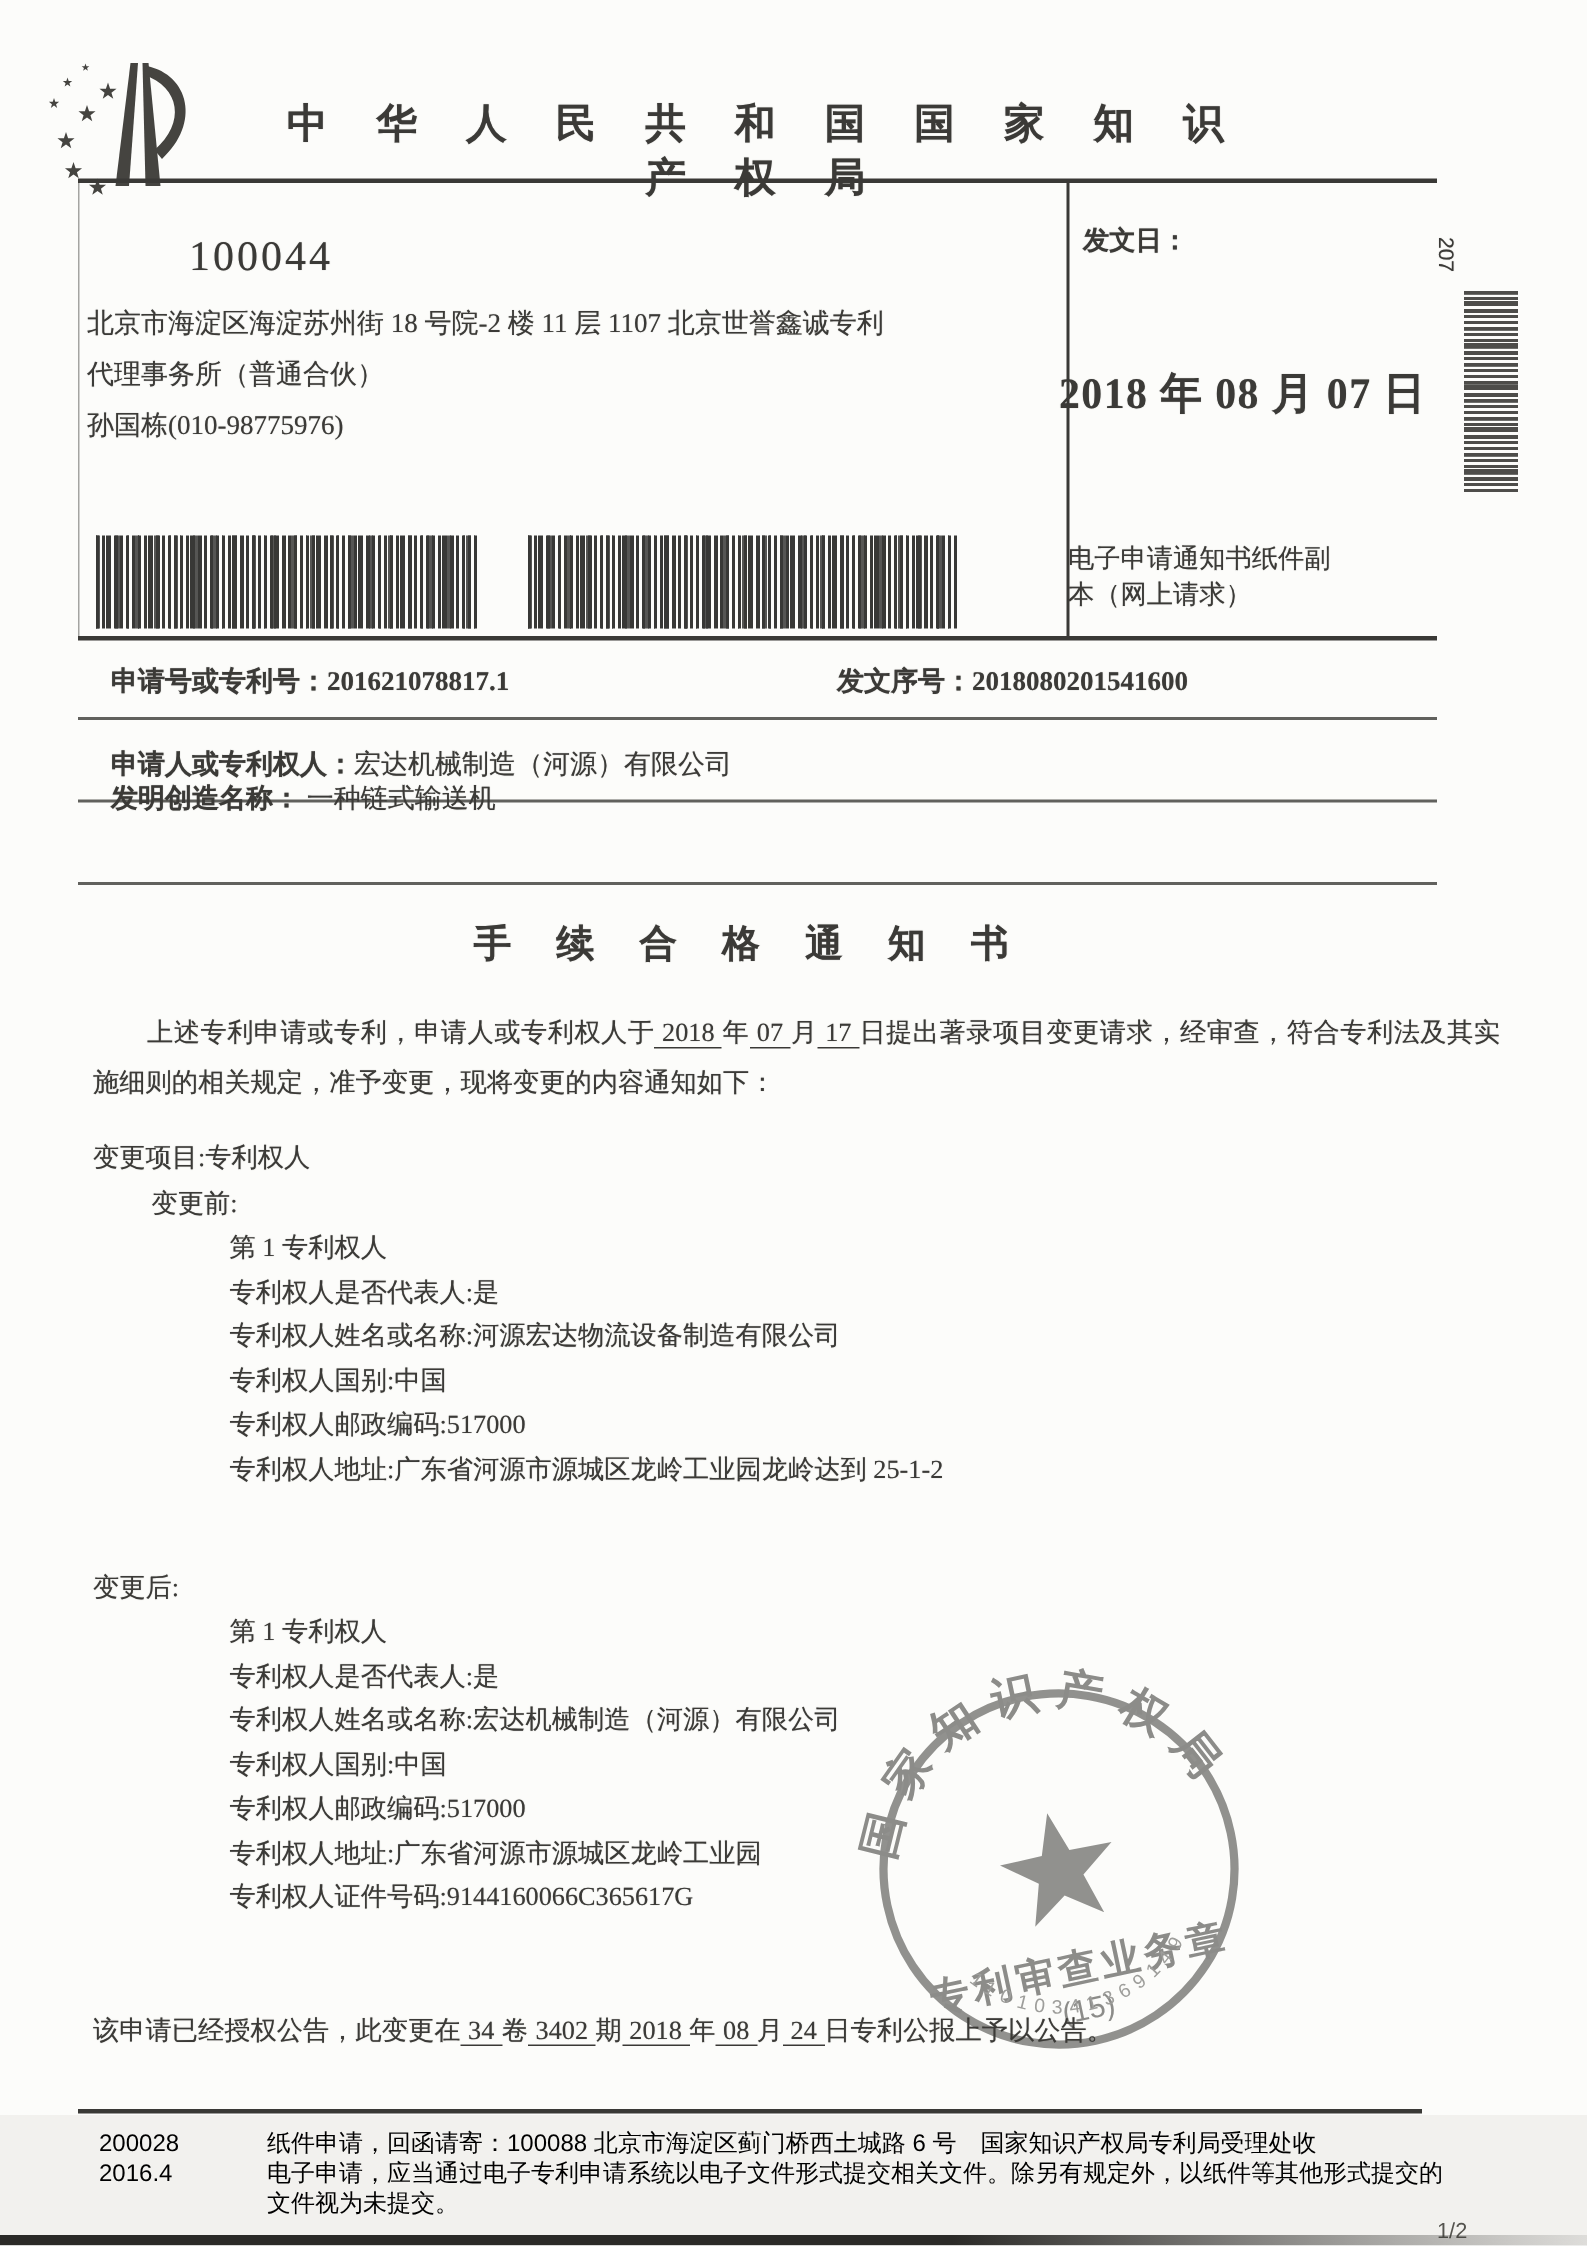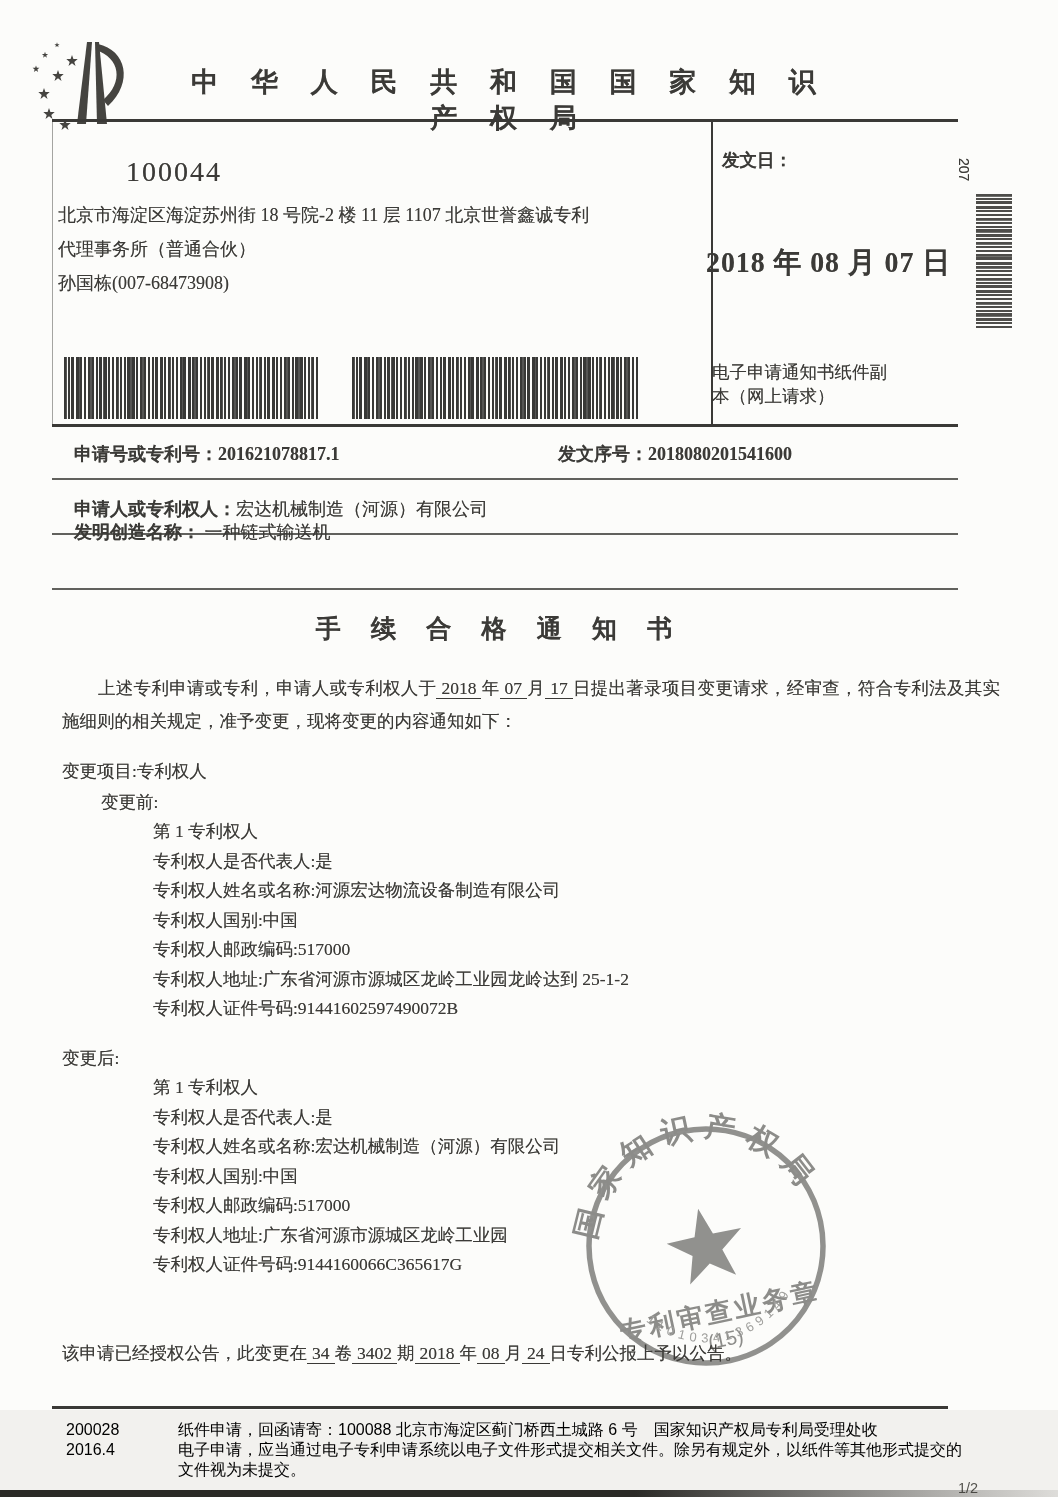--- a/index.html
+++ b/index.html
@@ -65,21 +65,21 @@
 
   <div class="line" style="left:52px;top:119px;width:906px;height:3px;"></div>
   <div class="line" style="left:52px;top:121px;width:1px;height:304px;opacity:.45;"></div>
   <div class="line" style="left:711px;top:121px;width:2px;height:304px;"></div>
   <div class="line" style="left:52px;top:424px;width:906px;height:3px;"></div>
 
   <div class="abs scan" style="left:86px;top:156px;font-size:28px;letter-spacing:2px;margin-left:40px;">100044</div>
   <div class="abs addr scan" style="left:58px;top:198px;width:600px;">
     <div>北京市海淀区海淀苏州街 18 号院-2 楼 11 层 1107  北京世誉鑫诚专利</div>
     <div>代理事务所（普通合伙）</div>
-    <div>孙国栋(007-68473908)</div>
+    <div>孙国栋(010-98775976)</div>
   </div>
 
   <div class="abs scan b" style="left:722px;top:148px;font-size:17.5px;">发文日：</div>
   <div class="abs scan b" style="left:706px;top:243px;font-size:29px;letter-spacing:1px;transform:scaleX(.96);transform-origin:left;">2018 年 08 月 07 日</div>
   <div class="abs scan" style="left:712px;top:360px;font-size:17.5px;line-height:24px;">
     <div>电子申请通知书纸件副</div>
     <div>本（网上请求）</div>
   </div>
 
   <div class="barcode" style="left:64px;top:357px;width:256px;height:62px;"></div>
@@ -115,21 +115,20 @@
   <div class="abs chg scan" style="left:62px;top:757px;">变更项目:专利权人</div>
   <div class="abs chg scan" style="left:62px;top:788px;margin-left:39px;">变更前:</div>
 
   <div class="abs chg scan" style="left:153px;top:817px;">
     <div>第 1 专利权人</div>
     <div>专利权人是否代表人:是</div>
     <div>专利权人姓名或名称:河源宏达物流设备制造有限公司</div>
     <div>专利权人国别:中国</div>
     <div>专利权人邮政编码:517000</div>
     <div>专利权人地址:广东省河源市源城区龙岭工业园龙岭达到 25-1-2</div>
-    <div>专利权人证件号码:91441602597490072B</div>
   </div>
 
   <div class="abs chg scan" style="left:62px;top:1044px;">变更后:</div>
 
   <div class="abs chg" style="left:153px;top:1073px;">
     <div class="scan">第 1 专利权人</div>
     <div class="scan">专利权人是否代表人:是</div>
     <div class="scan">专利权人姓名或名称:宏达机械制造（河源）有限公司</div>
     <div class="scan">专利权人国别:中国</div>
     <div class="scan">专利权人邮政编码:517000</div>

